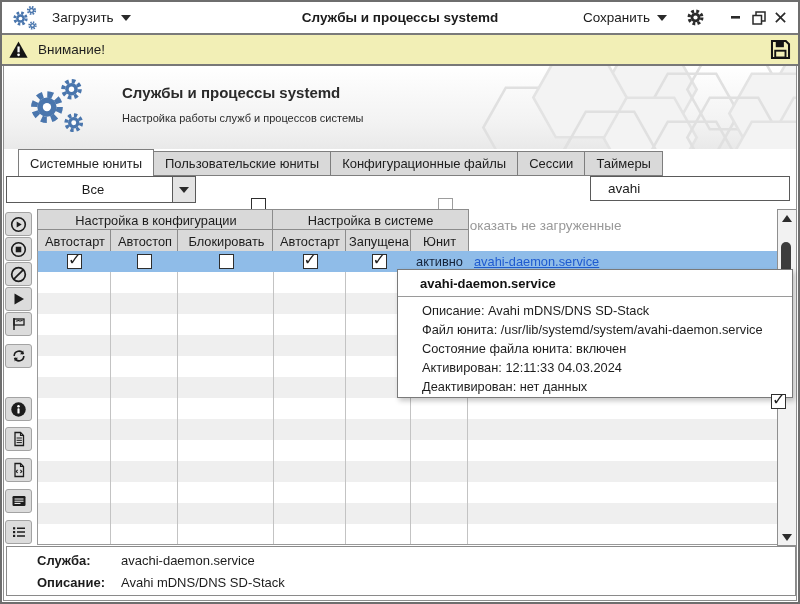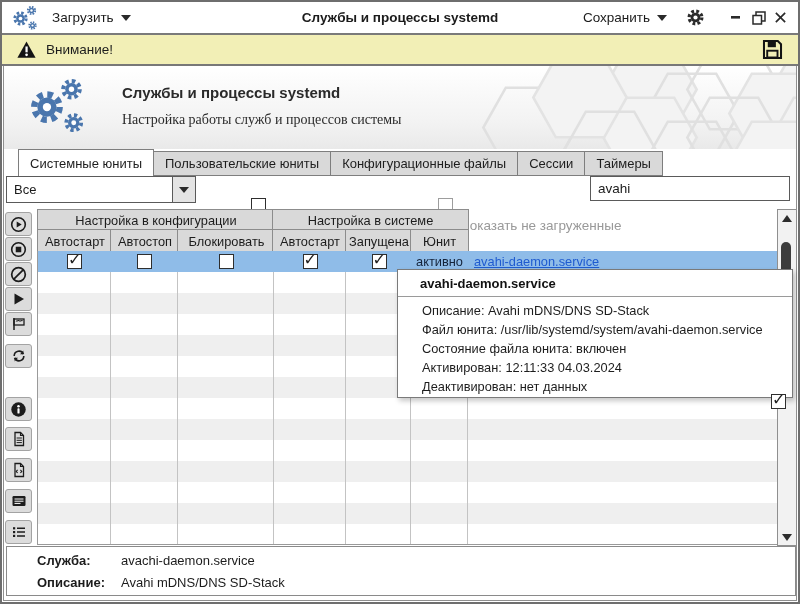--- a/index.html
+++ b/index.html
@@ -10,50 +10,50 @@
   .titlebar{position:relative;height:31px;border-bottom:2px solid #7a7a7a;background:#fff;display:flex;align-items:center;}
   .tb-left{display:flex;align-items:center;gap:10px;padding-left:10px;}
   .tb-title{position:absolute;left:0;right:0;text-align:center;font-weight:bold;font-size:13.5px;color:#1b1b1b;pointer-events:none;}
   .tb-right{margin-left:auto;display:flex;align-items:center;gap:14px;padding-right:10px;}
   .menu-btn{display:flex;align-items:center;gap:7px;font-size:13.5px;color:#1b1b1b;cursor:pointer;background:none;border:none;padding:2px 4px;font-family:inherit;}
   .caret{width:0;height:0;border-left:5px solid transparent;border-right:5px solid transparent;border-top:6px solid #2a2a2a;display:inline-block;}
   .winbtns{display:flex;align-items:center;gap:7px;margin-left:10px;}
   .winbtn{width:15px;height:15px;display:flex;align-items:center;justify-content:center;cursor:pointer;background:none;border:none;padding:0;}
 
   
-  .warnbar{position:relative;height:29px;background:#f2efb6;border-bottom:2px solid #787878;display:flex;align-items:center;padding:0 14px;}
+  .warnbar{position:relative;height:29px;background:#f2efb6;border-bottom:2px solid #787878;display:flex;align-items:center;padding:0 6px;}
   .warn-text{font-size:13.5px;color:#1d1d1d;margin-left:9px;}
   .warn-save{margin-left:auto;display:flex;align-items:center;cursor:pointer;background:none;border:none;padding:0;}
 
   
   .content{position:relative;height:534px;margin:0 1px;border-left:1px solid #8f8f8f;border-right:1px solid #8f8f8f;border-bottom:1px solid #8f8f8f;background:#fff;}
 
   
   .hero{position:absolute;left:0;top:0;width:100%;height:83px;overflow:hidden;background:linear-gradient(to bottom,#ffffff 0%,#f2f2f2 70%,#e9e9e9 100%);}
   .hero-title{position:absolute;left:118px;top:18px;font-size:15px;font-weight:bold;color:#2a2a2a;}
-  .hero-sub{position:absolute;left:118px;top:46px;font-size:14px;color:#2a2a2a;font-family:Liberation Serif, serif;}
+  .hero-sub{position:absolute;left:118px;top:46px;font-size:11px;color:#2a2a2a;}
   .hero-logo{position:absolute;left:24px;top:11px;color:#4a76ad;}
 
   
   .tabs{position:absolute;left:14px;top:83px;display:flex;align-items:flex-end;height:27px;}
   .tab{height:25px;padding:0 11px;display:flex;align-items:center;font-size:13px;color:#1d1d1d;background:#d9d9d9;border:1px solid #7e7e7e;border-left:none;cursor:pointer;box-sizing:border-box;}
   .tab:first-child{border-left:1px solid #7e7e7e;}
   .tab.active{background:#fff;height:27px;border-bottom:none;font-weight:normal;}
 
   
-  .combo{position:absolute;left:2px;top:110px;width:188px;height:25px;border:1px solid #5a5a5a;background:#fff;display:flex;align-items:center;cursor:pointer;}
+  .combo{position:absolute;left:2px;top:110px;width:188px;height:25px;border:1px solid #5a5a5a;background:#fff;display:flex;align-items:center;cursor:pointer;text-align:center;}
   .combo-val{flex:1;padding-left:7px;font-size:13px;color:#1b1b1b;}
   .combo-arrow{width:22px;height:100%;background:#e4e4e4;border-left:1px solid #5a5a5a;display:flex;align-items:center;justify-content:center;}
   .cb{width:15px;height:15px;border:1.6px solid #2e2e2e;background:#fff;display:inline-block;position:relative;box-sizing:border-box;flex:none;cursor:pointer;}
   .cb.checked::after{content:"✓";position:absolute;top:-5px;left:0;font-size:16px;font-weight:bold;color:#1c1c1c;font-family:"DejaVu Sans",sans-serif;}
   .cb.disabled{border-color:#9d9d9d;}
   .chk-row{position:absolute;top:112px;display:flex;align-items:center;gap:7px;}
   .chk-label{font-size:13.5px;color:#1d1d1d;margin-top:40px;}
   .chk-label.disabled{color:#999;}
-  .search{position:absolute;left:586px;top:110px;width:200px;height:25px;border:1px solid #5a5a5a;font-size:13.5px;padding:0 7px;font-family:inherit;color:#1b1b1b;box-sizing:border-box;}
+  .search{position:absolute;left:586px;top:110px;width:200px;height:25px;border:1px solid #5a5a5a;font-size:13.5px;padding:0 17px;font-family:inherit;color:#1b1b1b;box-sizing:border-box;}
 
   
   .tool{position:absolute;left:1px;width:27px;height:24px;background:#dcdcdc;border:1px solid #a3a3a3;border-radius:3px;display:flex;align-items:center;justify-content:center;padding:0;cursor:pointer;}
 
   
   .th{position:absolute;background:#d9d9d9;border:1px solid #8c8c8c;display:flex;align-items:center;justify-content:center;font-size:12.8px;color:#1c1c1c;}
   .tbl-body{position:absolute;left:33px;top:206px;width:740px;height:272px;background:repeating-linear-gradient(to bottom,#ffffff 0,#ffffff 21px,#efefef 21px,#efefef 42px);border-left:1px solid #9a9a9a;border-right:1px solid #9a9a9a;border-bottom:1px solid #9a9a9a;}
   .grid-lines{position:absolute;left:33px;top:185px;width:740px;height:293px;pointer-events:none;z-index:2;}
   .vline{position:absolute;top:0;bottom:0;width:1px;background:#c3c3c3;}
   .sel-row{position:absolute;left:33px;top:185px;width:740px;height:21px;background:#8fbce8;border-left:1px solid #9a9a9a;border-right:1px solid #9a9a9a;z-index:3;}

